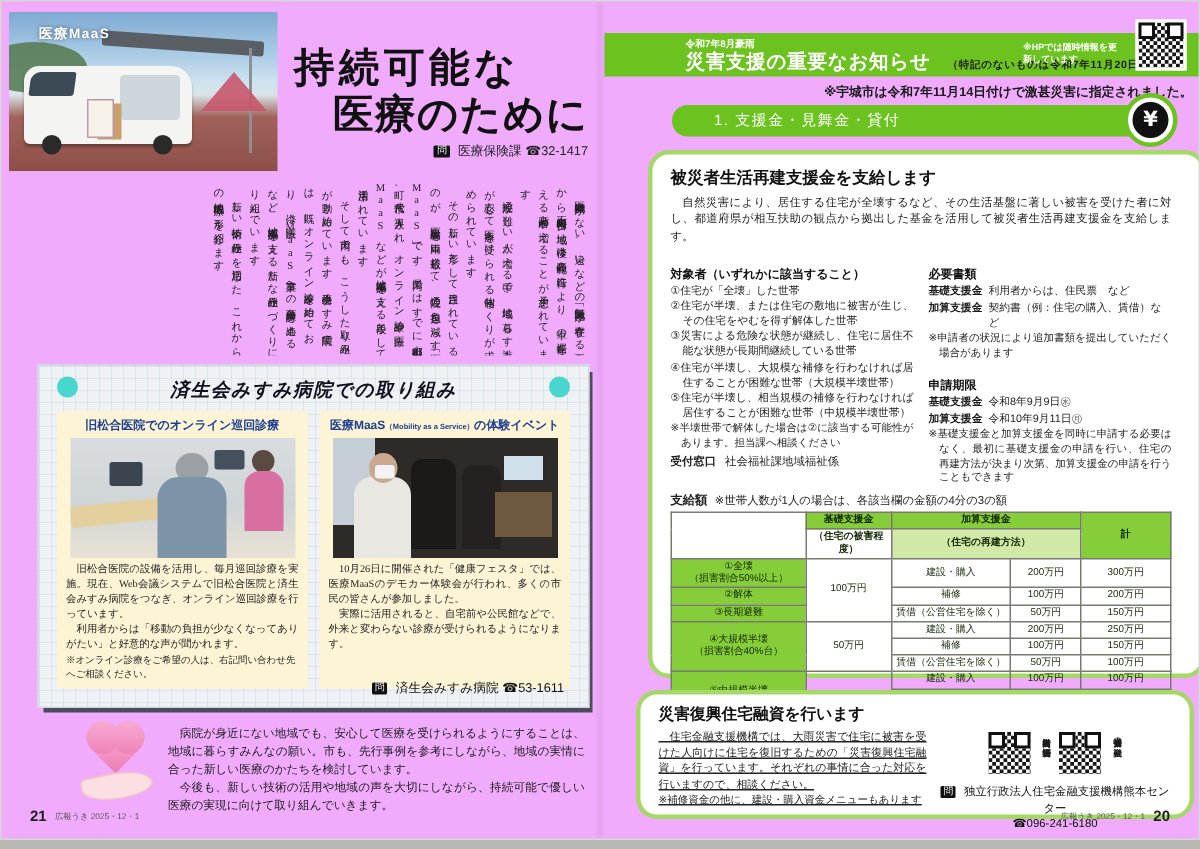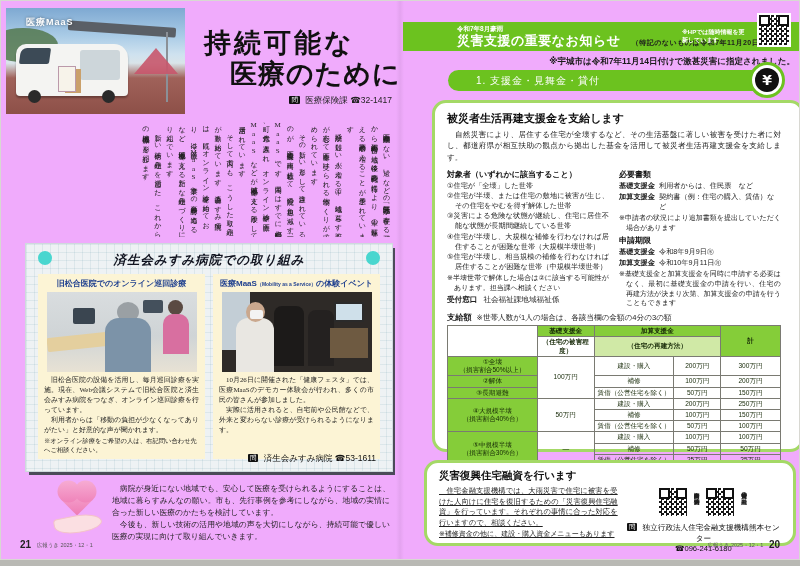--- a/index.html
+++ b/index.html
@@ -17,21 +17,21 @@
   .van-awning{position:absolute;left:62px;top:16px;width:108px;height:10px;background:#5a5f66;transform:rotate(4deg);border-radius:2px;}
   .van-pole{position:absolute;left:160px;top:24px;width:2px;height:70px;background:#8b9097;}
   .van-tent{position:absolute;left:128px;top:40px;width:44px;height:26px;background:#c8566b;clip-path:polygon(0 100%,50% 0,100% 100%);opacity:.9;}
   .van-body{position:absolute;left:10px;top:36px;width:112px;height:52px;background:#f4f4f2;border-radius:10px 14px 4px 4px;box-shadow:0 2px 2px rgba(0,0,0,.3);}
   .van-shield{position:absolute;left:14px;top:40px;width:30px;height:16px;background:#3c4a56;border-radius:6px 2px 2px 2px;transform:skewX(-8deg);}
   .van-door{position:absolute;left:74px;top:42px;width:40px;height:30px;background:#cdd6da;border-radius:3px;}
   .van-poster{position:absolute;left:52px;top:58px;width:18px;height:26px;background:#f7f3ea;border:1px solid #b9a;box-shadow:6px 2px 0 -1px #caa06a;}
   .van-wheel{position:absolute;width:13px;height:13px;background:#2a2a2a;border-radius:50%;top:82px;}
   .photo-label{position:absolute;left:20px;top:8px;color:#fff;font-weight:bold;font-size:9px;text-shadow:0 0 3px rgba(0,0,0,.5);letter-spacing:1px;}
 
-  .main-title{position:absolute;left:204px;top:30px;width:198px;font-family:Liberation Mono, monospace;
+  .main-title{position:absolute;left:196px;top:30px;width:198px;font-family:Liberation Sans, sans-serif;
     font-weight:bold;color:#111;line-height:1.15;}
   .main-title .t1{font-size:27px;letter-spacing:3px;}
   .main-title .t2{font-size:27px;letter-spacing:1px;margin-left:26px;}
   .title-contact{position:absolute;left:196px;top:95px;width:196px;text-align:right;font-size:8.5px;color:#222;}
   .tag{display:inline-block;background:#111;color:#fff;font-size:6.5px;line-height:1.3;padding:0 2px;border-radius:1px;margin-right:3px;vertical-align:1px;}
 
   .vtext{position:absolute;left:8px;top:121px;width:384px;height:116px;overflow:hidden;
     writing-mode:vertical-rl;text-orientation:upright;white-space:pre-line;
     font-family:"Liberation Serif","DejaVu Serif",serif;font-size:7px;line-height:1.72;letter-spacing:.6px;color:#1c1c1c;}
 
@@ -101,21 +101,21 @@
     border:3px solid var(--green);display:flex;align-items:center;justify-content:center;}
   .coin-inner{width:24px;height:24px;border-radius:50%;background:#111;color:#fff;font-weight:bold;font-size:14px;
     display:flex;align-items:center;justify-content:center;font-family:"DejaVu Sans",sans-serif;}
 
   .gbox{position:absolute;border:3px solid var(--green-border);border-radius:14px;background:#fff;}
   .box-support{left:432px;top:100px;width:372px;height:352px;padding:8px 20px 6px 12px;}
   .box-title{font-size:11px;font-weight:bold;color:#111;margin-bottom:3px;}
   .box-intro{font-size:7.6px;line-height:1.5;color:#1c1c1c;white-space:pre-line;text-align:justify;margin-bottom:4px;}
   .cols{display:flex;gap:10px;}
   .col{flex:1;}
-  .sec-h{font-size:8px;font-weight:bold;color:#111;margin:2px 0 1px 0;}
+  .sec-h{font-size:8px;font-weight:bold;color:#111;margin:10px 0 1px 0;}
   .item{font-size:7.2px;line-height:1.4;color:#1c1c1c;padding-left:8px;text-indent:-8px;text-align:justify;}
   .note{font-size:7px;line-height:1.4;color:#1c1c1c;padding-left:7px;text-indent:-7px;margin-top:1px;text-align:justify;}
   .kv{font-size:7.2px;line-height:1.45;color:#1c1c1c;display:flex;gap:4px;}
   .kv b{flex:0 0 auto;}
   .desk-row{font-size:7.6px;margin-top:3px;}
   .desk-row b{margin-right:6px;}
   .amount-row{font-size:7.6px;margin:4px 0 2px 0;}
   .amount-row b{font-size:8.2px;margin-right:5px;}
 
   table.sup{border-collapse:collapse;width:100%;font-size:6.6px;color:#142705;}

